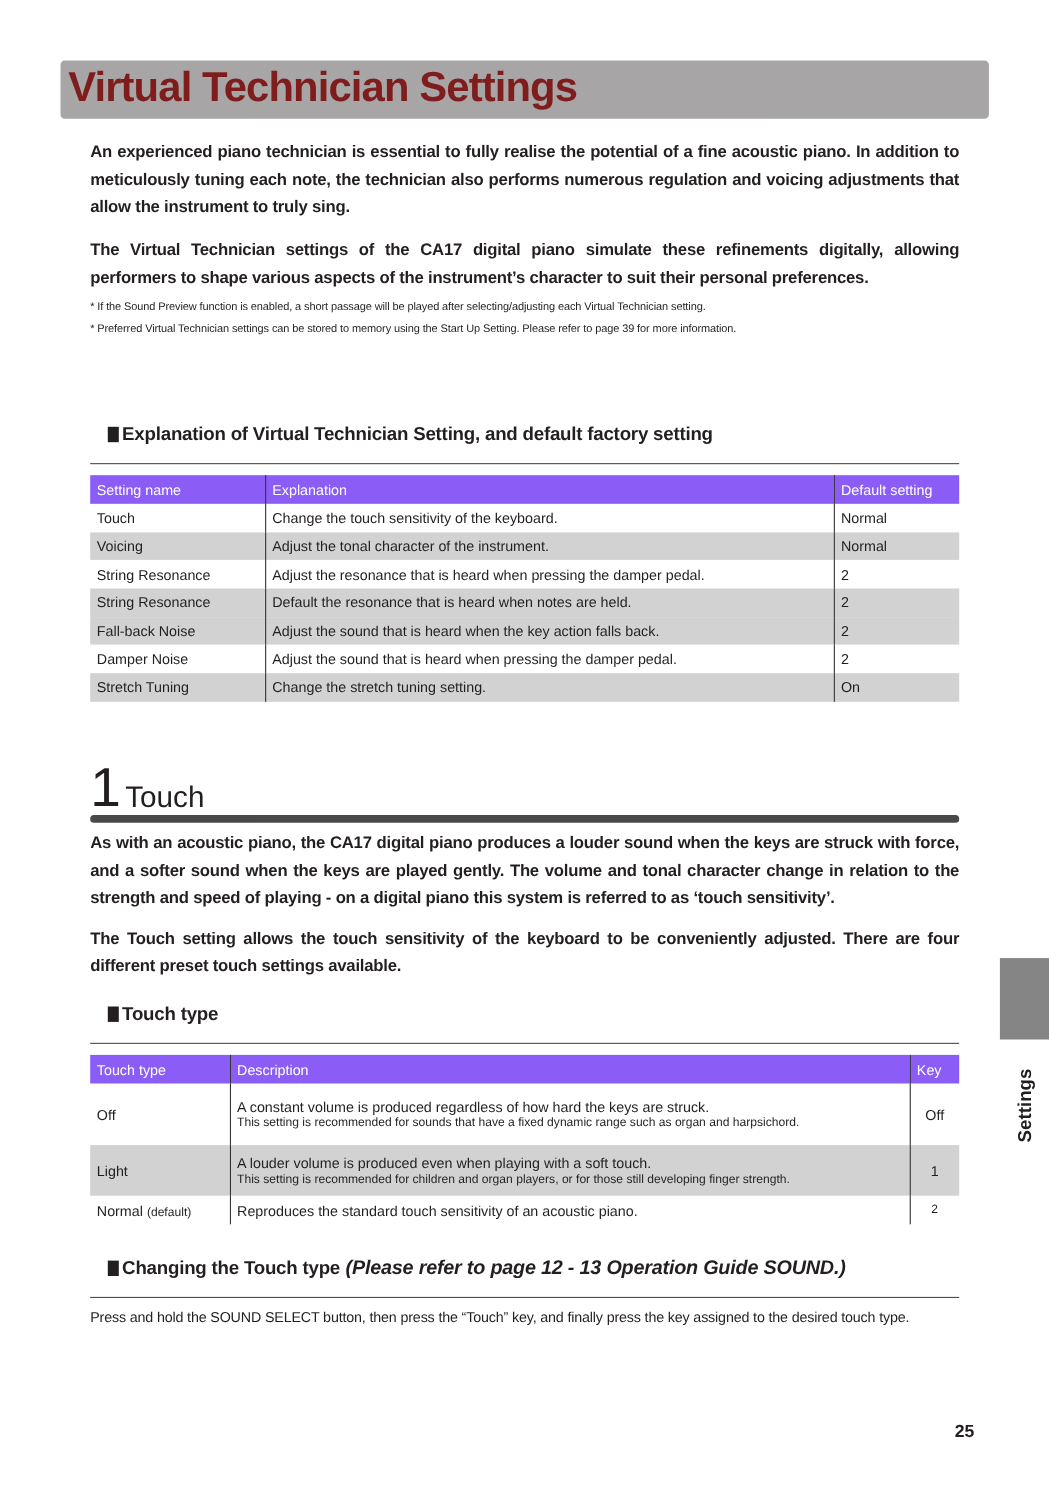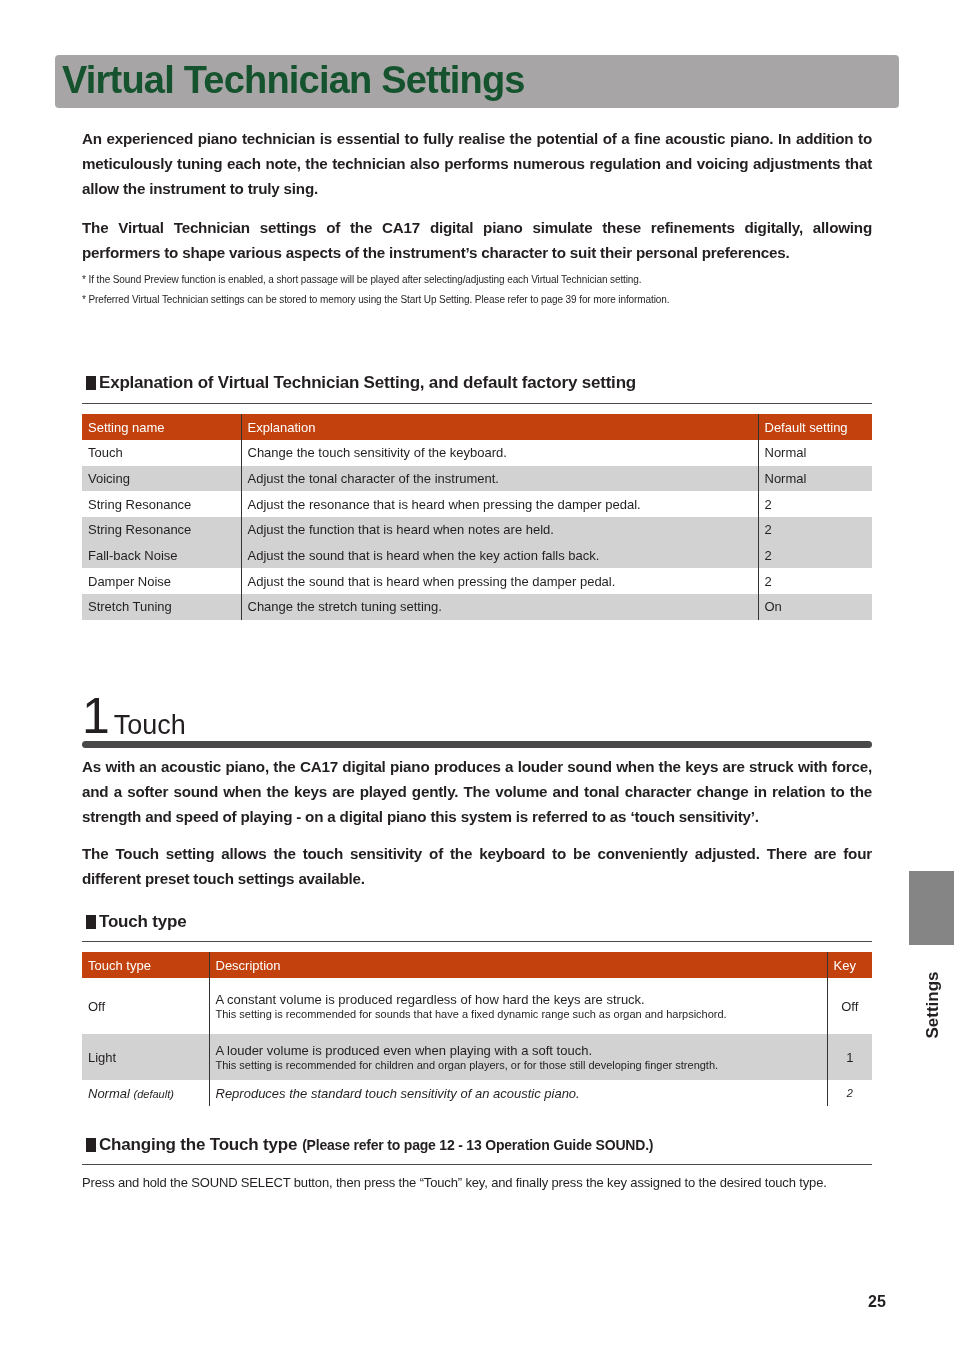--- a/index.html
+++ b/index.html
@@ -1,32 +1,32 @@
 <!DOCTYPE html>
 <html><head>
 <meta charset="utf-8">
 <style>
   html, body { margin: 0; padding: 0; background: #ffffff; }
   body { width: 954px; height: 1350px; position: relative; overflow: hidden;
          font-family: "Liberation Sans", sans-serif; color: #231f20; }
   .title-bar { position: absolute; left: 55px; top: 55px; width: 844px; height: 53px;
                background: #a7a5a6; border-radius: 4px; }
   .title-bar h1 { margin: 0; position: absolute; left: 7px; top: 4px;
-                  font-size: 38px; font-weight: bold; color: #14532d; letter-spacing: -0.8px;
+                  font-size: 38px; font-weight: bold; color: #7f1d1d; letter-spacing: -0.8px;
                   font-family: "Liberation Sans", sans-serif; }
   .content { position: absolute; left: 82px; width: 790px; }
   .para { font-size: 15.2px; font-weight: bold; line-height: 25px; text-align: justify;
           margin: 0; letter-spacing: -0.2px; }
   .note { font-size: 10px; line-height: 20px; margin: 0; letter-spacing: -0.1px; }
-  .section-head { font-size: 17px; font-weight: bold; margin: 4px; display: flex; align-items: center; letter-spacing: -0.2px; }
+  .section-head { font-size: 17px; font-weight: bold; margin: 16px; display: flex; align-items: center; letter-spacing: -0.2px; }
   .section-head .bar { display: inline-block; width: 10px; height: 14px; background: #231f20; margin-right: 3px; }
-  .section-head .sub { font-size: 14px; margin-left: 5px; }
+  .section-head .sub { font-size: 18px; margin-left: 5px; font-style: italic; }
   .rule { height: 0; border-top: 1.3px solid #4a4a4a; }
   table { border-collapse: collapse; width: 790px; table-layout: fixed; }
-  th { background: #c2410c; color: #ffffff; font-weight: normal; text-align: left;
+  th { background: #8b5cf6; color: #ffffff; font-weight: normal; text-align: left;
        font-size: 13px; padding: 0 6px; height: 26px; }
   td { font-size: 13px; padding: 0 6px; height: 25.7px; vertical-align: middle; }
   tr.alt td { background: #d2d2d2; }
   .vline { border-left: 1px solid #333; }
   .small { font-size: 11px; display: block; margin-top: 1px; }
   .paren { font-size: 11px; }
   .big-one { font-size: 50px; font-weight: normal; line-height: 50px; letter-spacing: -2px; }
   .touch-title { font-size: 27px; font-weight: normal; margin-left: 6px; }
   .thick-rule { height: 7px; background: #4a4848; border-radius: 4px; }
   .side-tab { position: absolute; left: 909px; top: 871px; width: 45px; height: 74px; background: #858585; }
@@ -80,21 +80,21 @@
         <td class="vline">Adjust the tonal character of the instrument.</td>
         <td class="vline">Normal</td>
       </tr>
       <tr>
         <td>String Resonance</td>
         <td class="vline">Adjust the resonance that is heard when pressing the damper pedal.</td>
         <td class="vline">2</td>
       </tr>
       <tr class="alt">
         <td>String Resonance</td>
-        <td class="vline">Adjust the function that is heard when notes are held.</td>
+        <td class="vline">Default the resonance that is heard when notes are held.</td>
         <td class="vline">2</td>
       </tr>
       <tr class="alt">
         <td>Fall-back Noise</td>
         <td class="vline">Adjust the sound that is heard when the key action falls back.</td>
         <td class="vline">2</td>
       </tr>
       <tr>
         <td>Damper Noise</td>
         <td class="vline">Adjust the sound that is heard when pressing the damper pedal.</td>
@@ -146,21 +146,21 @@
         <td class="vline center">Off</td>
       </tr>
       <tr class="alt" style="height:46px;">
         <td><span>Light</span></td>
         <td class="vline">
           <span>A louder volume is produced even when playing with a soft touch.</span>
           <span class="small">This setting is recommended for children and organ players, or for those still developing finger strength.</span>
         </td>
         <td class="vline center">1</td>
       </tr>
-      <tr style="height:26px;font-style:italic;">
+      <tr style="height:26px;">
         <td><span>Normal</span> <span class="paren">(default)</span></td>
         <td class="vline">
           <span>Reproduces the standard touch sensitivity of an acoustic piano.</span>
         </td>
         <td class="vline center" style="font-size:11px;">2</td>
       </tr>
     </tbody>
   </table>
 
   <h2 class="section-head" style="margin-top:29px;">

